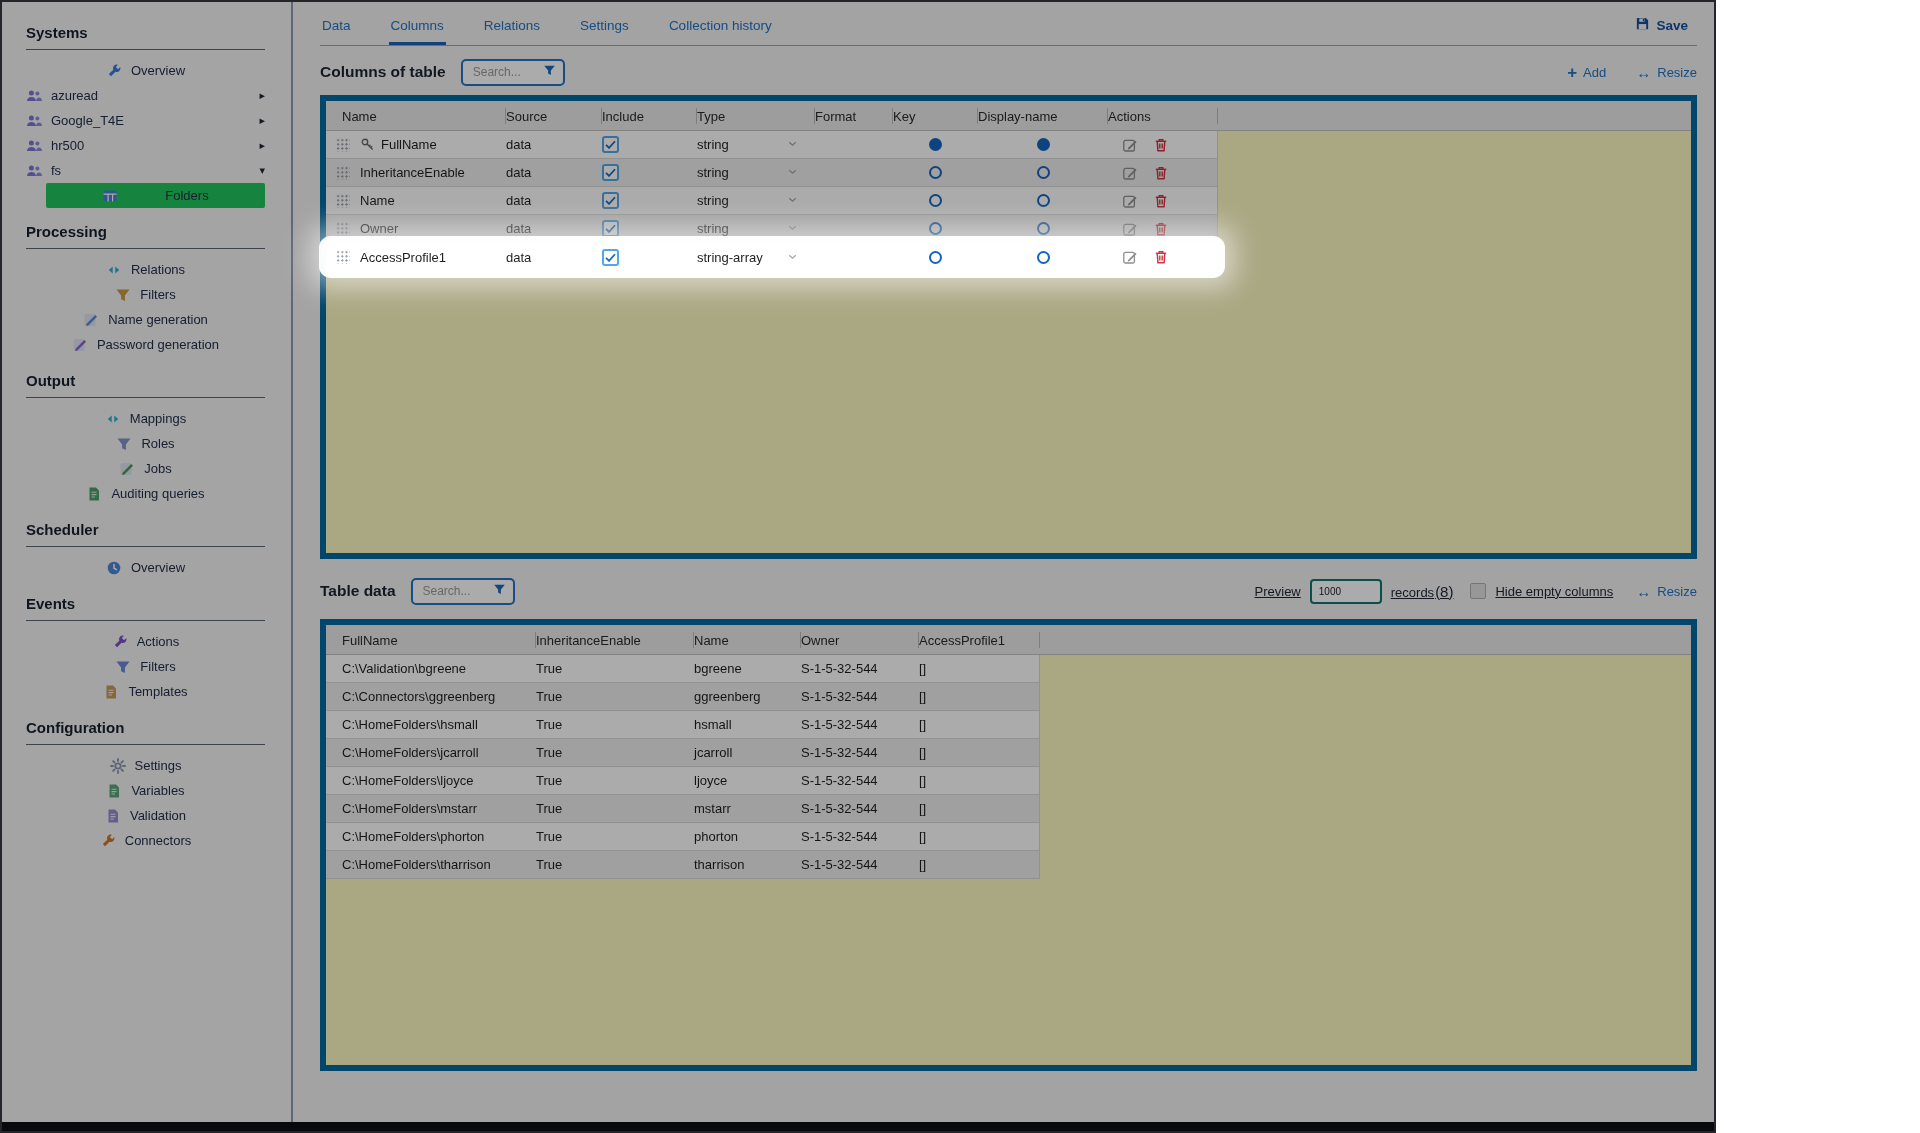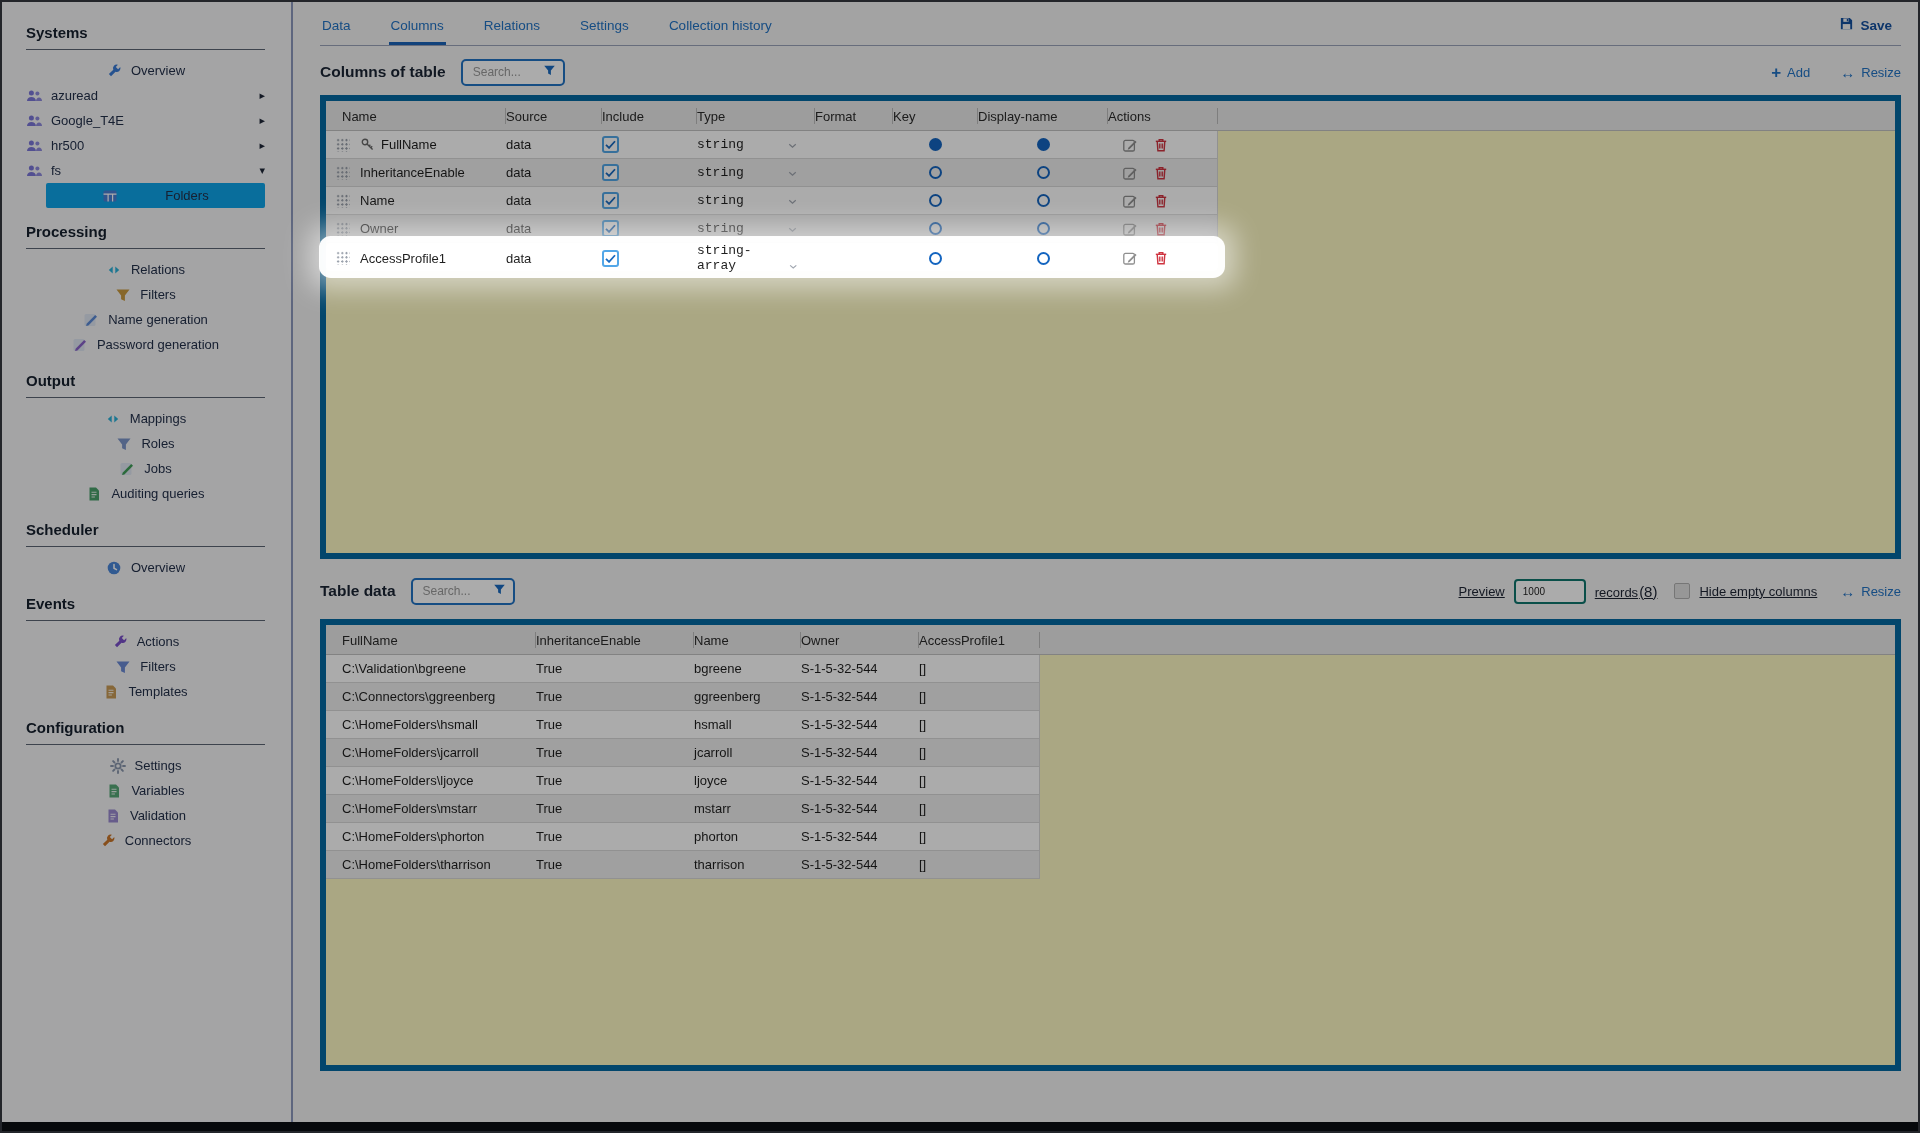--- a/index.html
+++ b/index.html
@@ -1,36 +1,36 @@
 <!DOCTYPE html>
 <html><head>
 <meta charset="utf-8">
 <style>
   html,body{width:1920px;height:1133px;margin:0;padding:0;overflow:hidden;
     font-family:"Liberation Sans","DejaVu Sans",sans-serif;}
   *{box-sizing:border-box;}
-  #frame{position:relative;width:1920px;height:1133px;border:2px solid #23252a;
+  #frame{position:relative;width:1716px;height:1133px;border:2px solid #23252a;
     background:#f3f3f4;display:flex;overflow:hidden;}
 
   
   .dim{position:absolute;inset:0;background:rgba(0,0,0,0.33);z-index:50;pointer-events:none;}
   .bottom-bar{position:absolute;left:0;right:0;bottom:0;height:9px;background:#07090c;z-index:70;}
 
   
   .sidebar{width:291px;min-width:291px;height:100%;background:#f5f5f7;
     border-right:2px solid #8c99bc;padding:22px 26px 0 24px;}
   .side-section{margin-bottom:15px;}
   .side-title{font-size:15px;font-weight:700;color:#16202e;padding-bottom:8px;
     border-bottom:1px solid #5c6474;margin-bottom:8px;}
   .side-item{display:flex;align-items:center;gap:9px;height:25px;font-size:13px;
     color:#23304a;cursor:pointer;justify-content:center;}
   .side-item .lbl{white-space:nowrap;}
   .side-item .chev{margin-left:auto;font-size:11px;color:#1d2636;line-height:1;}
   .side-item.child{margin-left:20px;padding:0 8px;border-radius:2px;}
-  .side-item.selected{background:#0ea5e9;gap:47px;}
+  .side-item.selected{background:#22c55e;gap:47px;}
   .side-item svg{flex:0 0 auto;}
 
   
   .content{flex:1;position:relative;padding:0 17px 0 27px;}
   .tabbar{display:flex;gap:36px;align-items:flex-end;height:44px;
     border-bottom:1px solid #9aa3ba;}
   .tab{font-size:13.5px;color:#2273c4;padding:0 2px 12px 2px;cursor:pointer;}
   .tab.active{padding-bottom:9px;border-bottom:3px solid #1a63b8;}
   .save{position:absolute;top:13px;right:20px;display:flex;align-items:center;gap:6px;
     background:none;border:none;color:#134f9e;font-size:13.5px;font-weight:600;
@@ -72,21 +72,21 @@
   .g-row.data-row{grid-template-columns:210px 158px 107px 118px 121px;width:714px;}
   .g-row.spotlight{position:relative;z-index:60;background:#fff !important;border-bottom:none;
     border-right:none;border-radius:5px;
     box-shadow:0 0 0 7px rgba(255,255,255,0.97), 0 0 26px 18px rgba(255,255,255,0.5);}
 
   .c-handle{padding-left:10px;display:flex;align-items:center;cursor:grab;}
   .dots{width:14px;height:14px;
     background-image:radial-gradient(circle,#99a0ab 1.1px,transparent 1.2px);
     background-size:4.2px 4.2px;}
   .c-name{display:flex;align-items:center;gap:5px;}
-  .c-type{display:flex;align-items:flex-end;justify-content:space-between;padding-right:16px;cursor:pointer;font-family:Liberation Mono, monospace;}
+  .c-type{display:flex;align-items:flex-start;justify-content:space-between;padding-right:16px;cursor:pointer;}
   .c-center{display:flex;justify-content:center;align-items:center;}
   .c-actions{display:flex;gap:15px;align-items:center;padding-left:14px;}
   .icon-btn{background:none;border:none;padding:0;cursor:pointer;display:flex;align-items:center;}
   .cell-first{padding-left:16px;white-space:nowrap;overflow:hidden;}
 
   .cb{width:17px;height:17px;border:2px solid #53a7e8;border-radius:3px;background:#fff;
     display:inline-flex;align-items:center;justify-content:center;cursor:pointer;}
   .radio{width:13px;height:13px;border-radius:50%;border:2px solid #1465c0;display:inline-block;cursor:pointer;}
   .radio.filled{background:#1465c0;}
 

